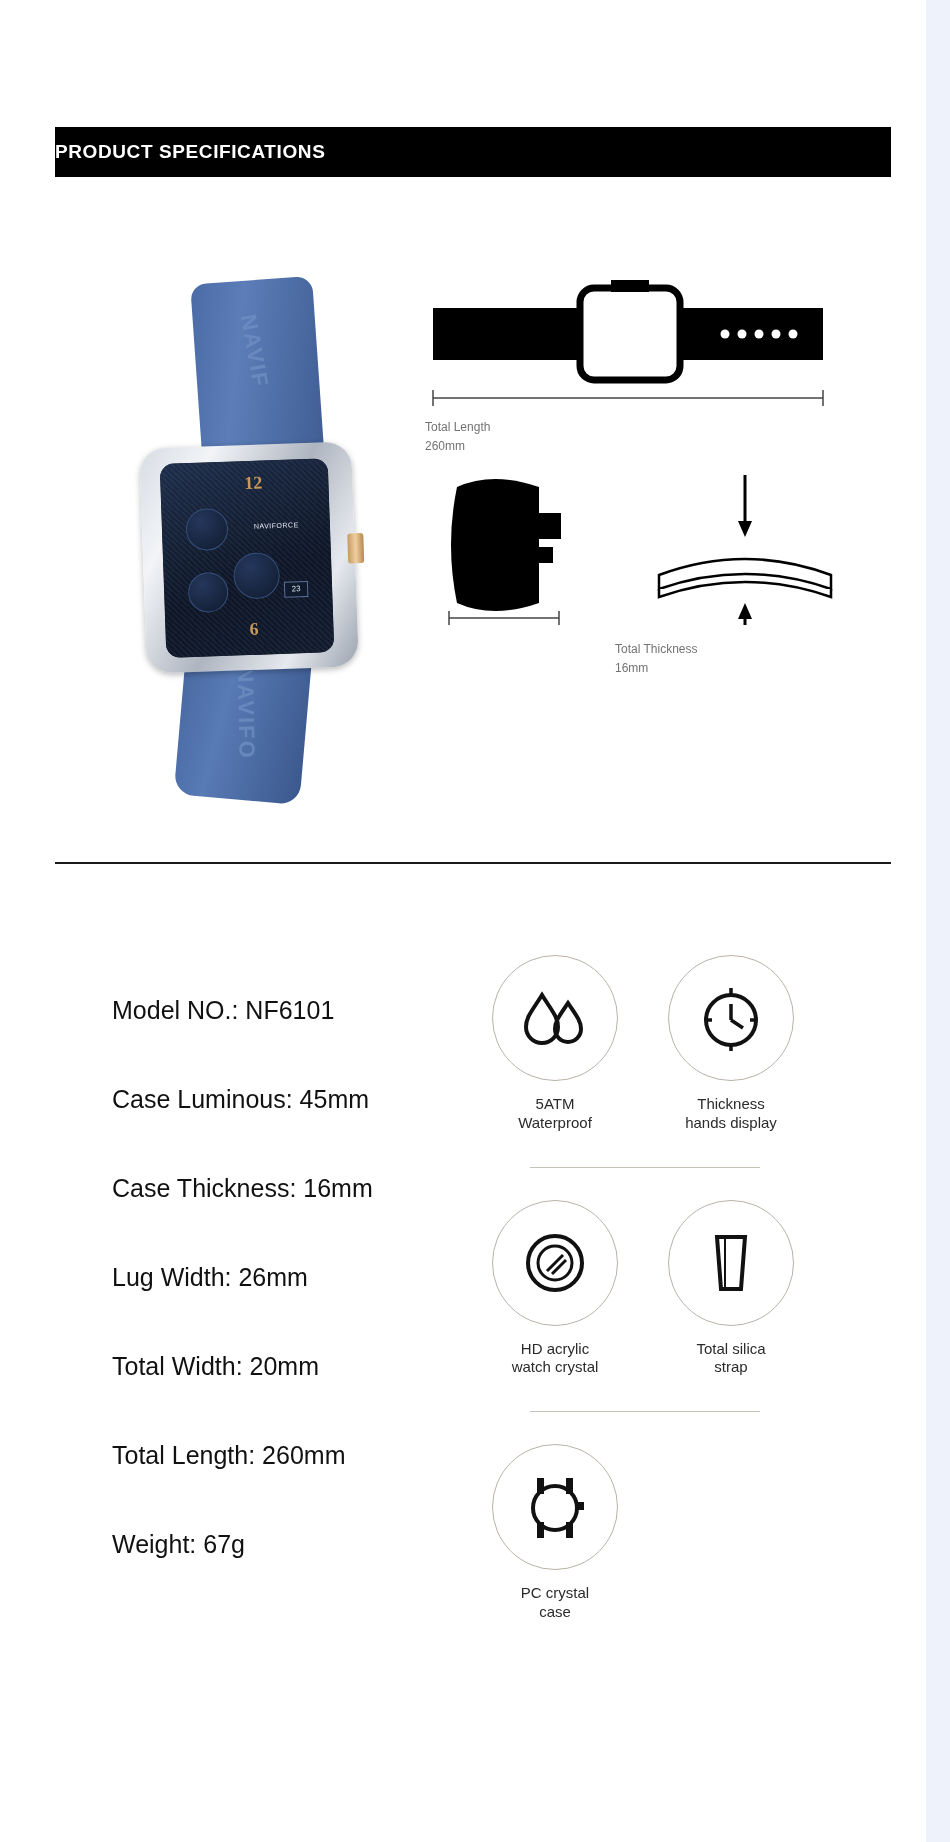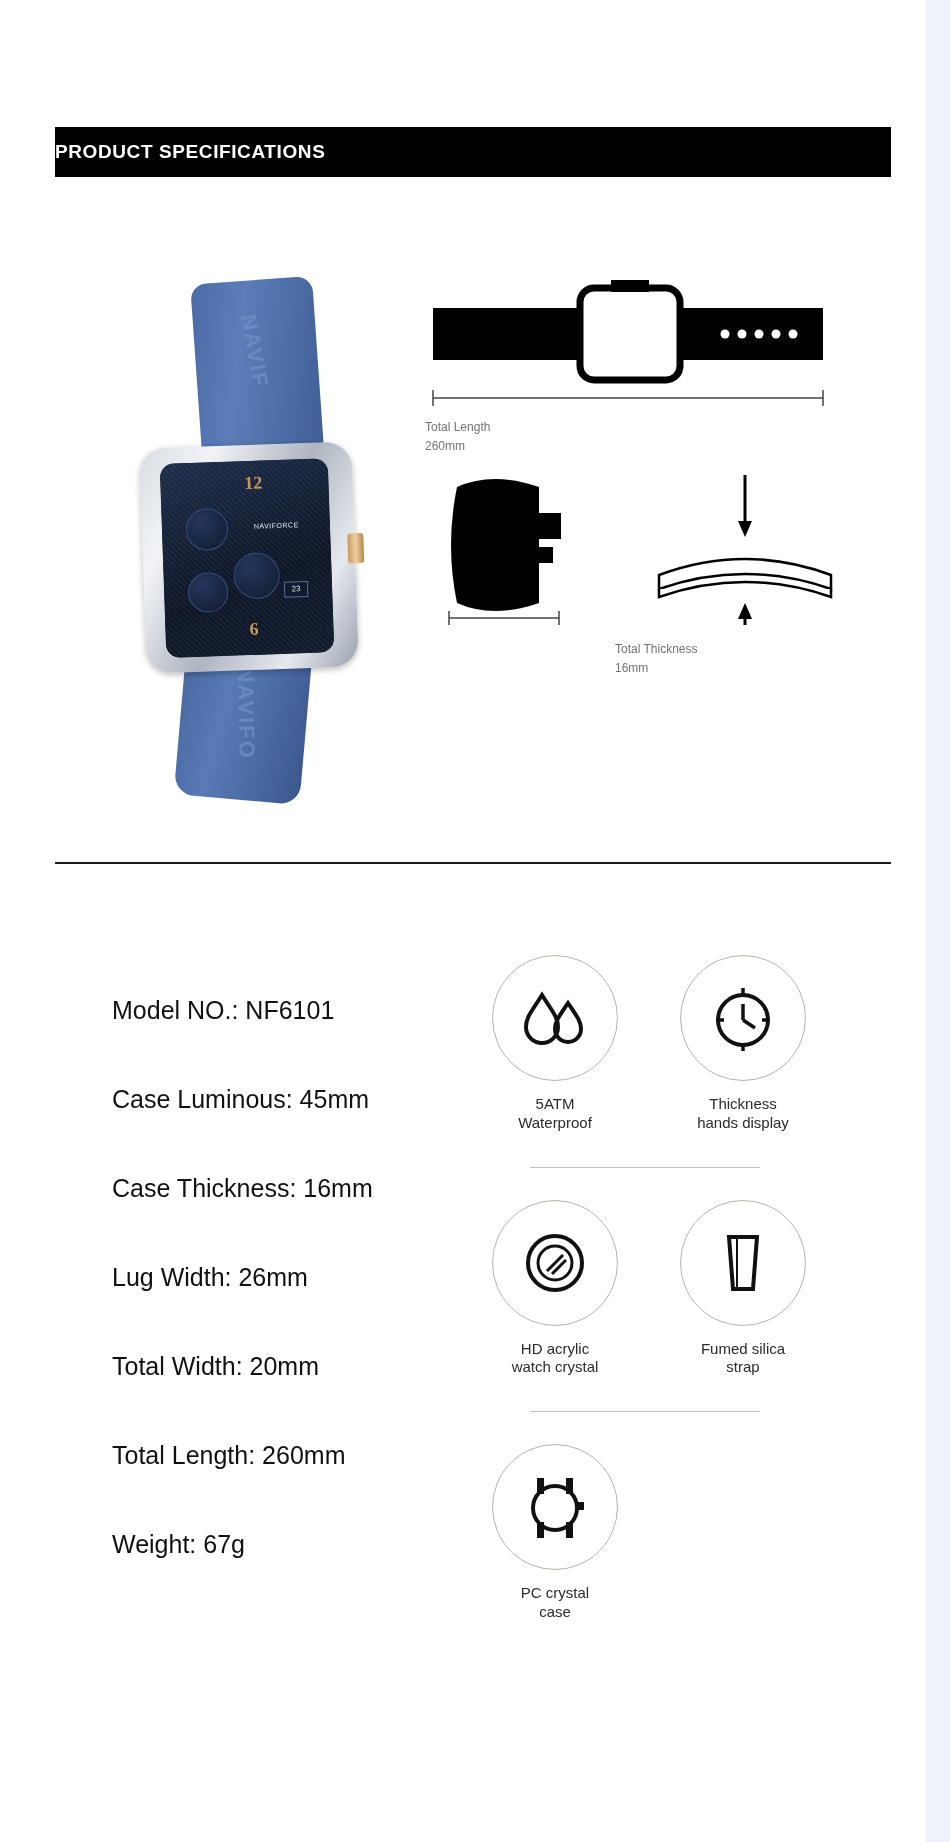--- a/index.html
+++ b/index.html
@@ -198,21 +198,21 @@
   
   .features {
     position: absolute;
     left: 490px;
     top: 955px;
     width: 400px;
   }
   .feat-row {
     display: flex;
     justify-content: flex-start;
-    gap: 58px;
+    gap: 46px;
   }
   .feat {
     width: 130px;
     text-align: center;
   }
   .feat-circle {
     width: 124px;
     height: 124px;
     border: 1px solid #b9b2ab;
     border-radius: 50%;
@@ -376,21 +376,21 @@
       </div>
 
       <div class="feat">
         <div class="feat-circle">
           <svg width="72" height="72" viewBox="0 0 72 72">
             <path d="M22 10 L50 10 L46 62 L26 62 Z" fill="none" stroke="#111" stroke-width="4"></path>
             <line x1="30" y1="10" x2="30" y2="62" stroke="#111" stroke-width="2"></line>
           </svg>
         </div>
         <div class="feat-label">
-          <span>Fumed silica</span><br>
+          <span>Total silica</span><br>
           <span>strap</span>
         </div>
       </div>
     </div>
 
     <div class="feat-divider"></div>
 
     <div class="feat-row">
       <div class="feat">
         <div class="feat-circle">

